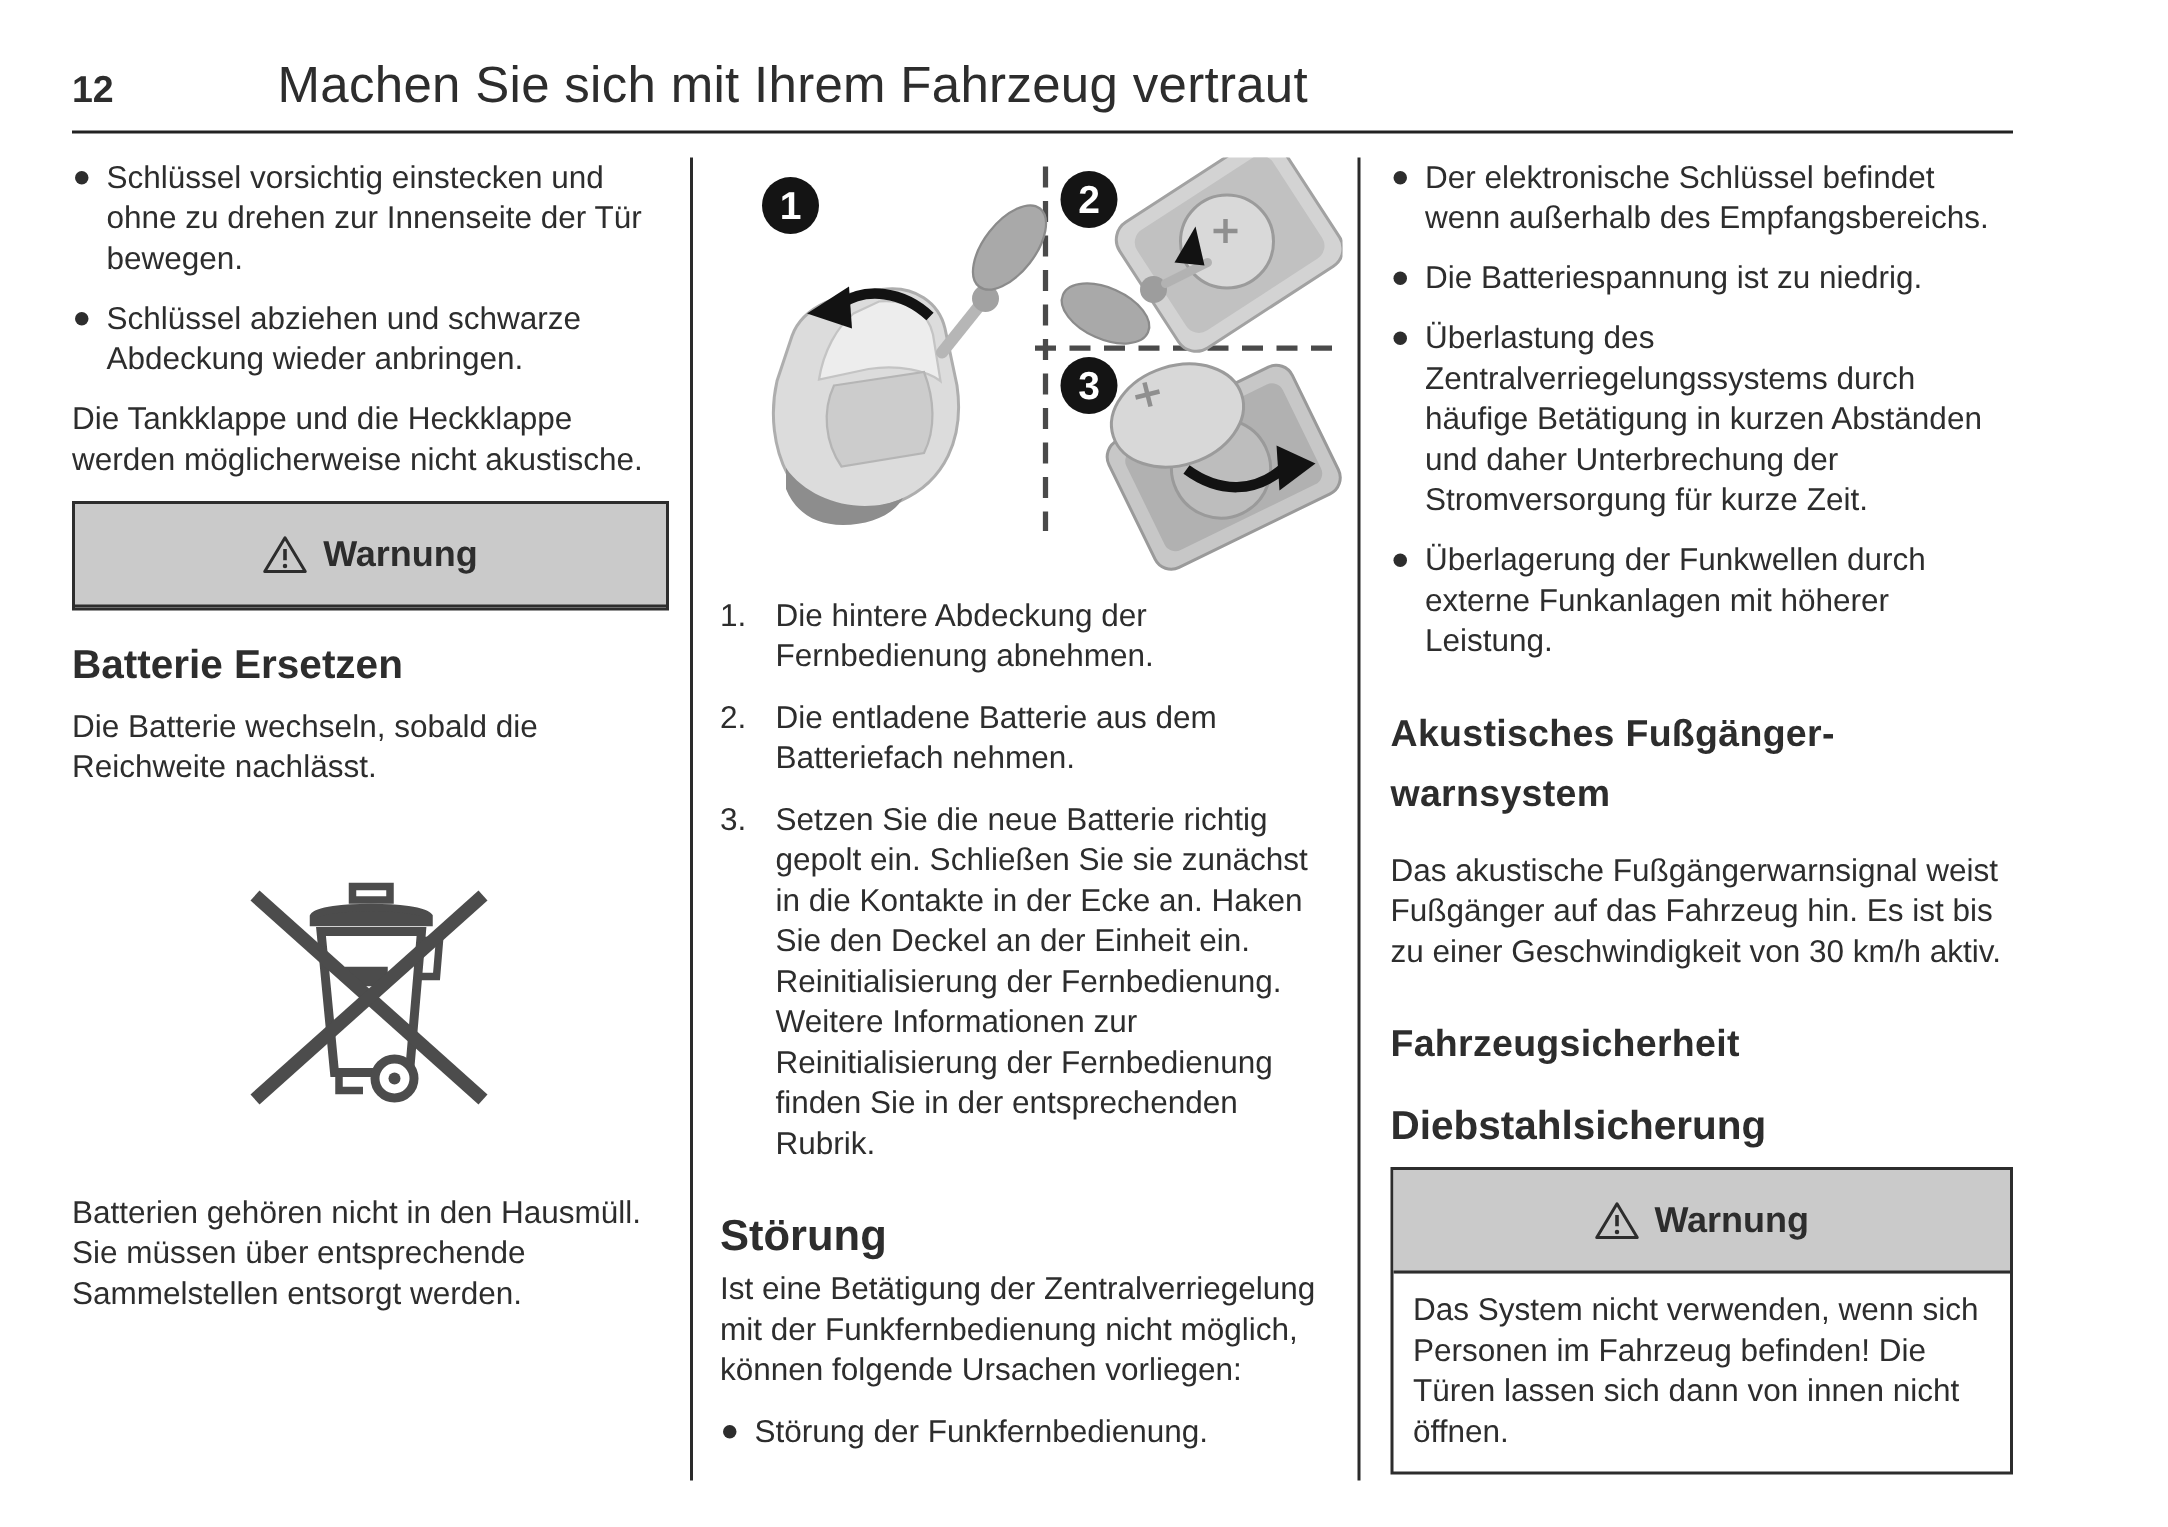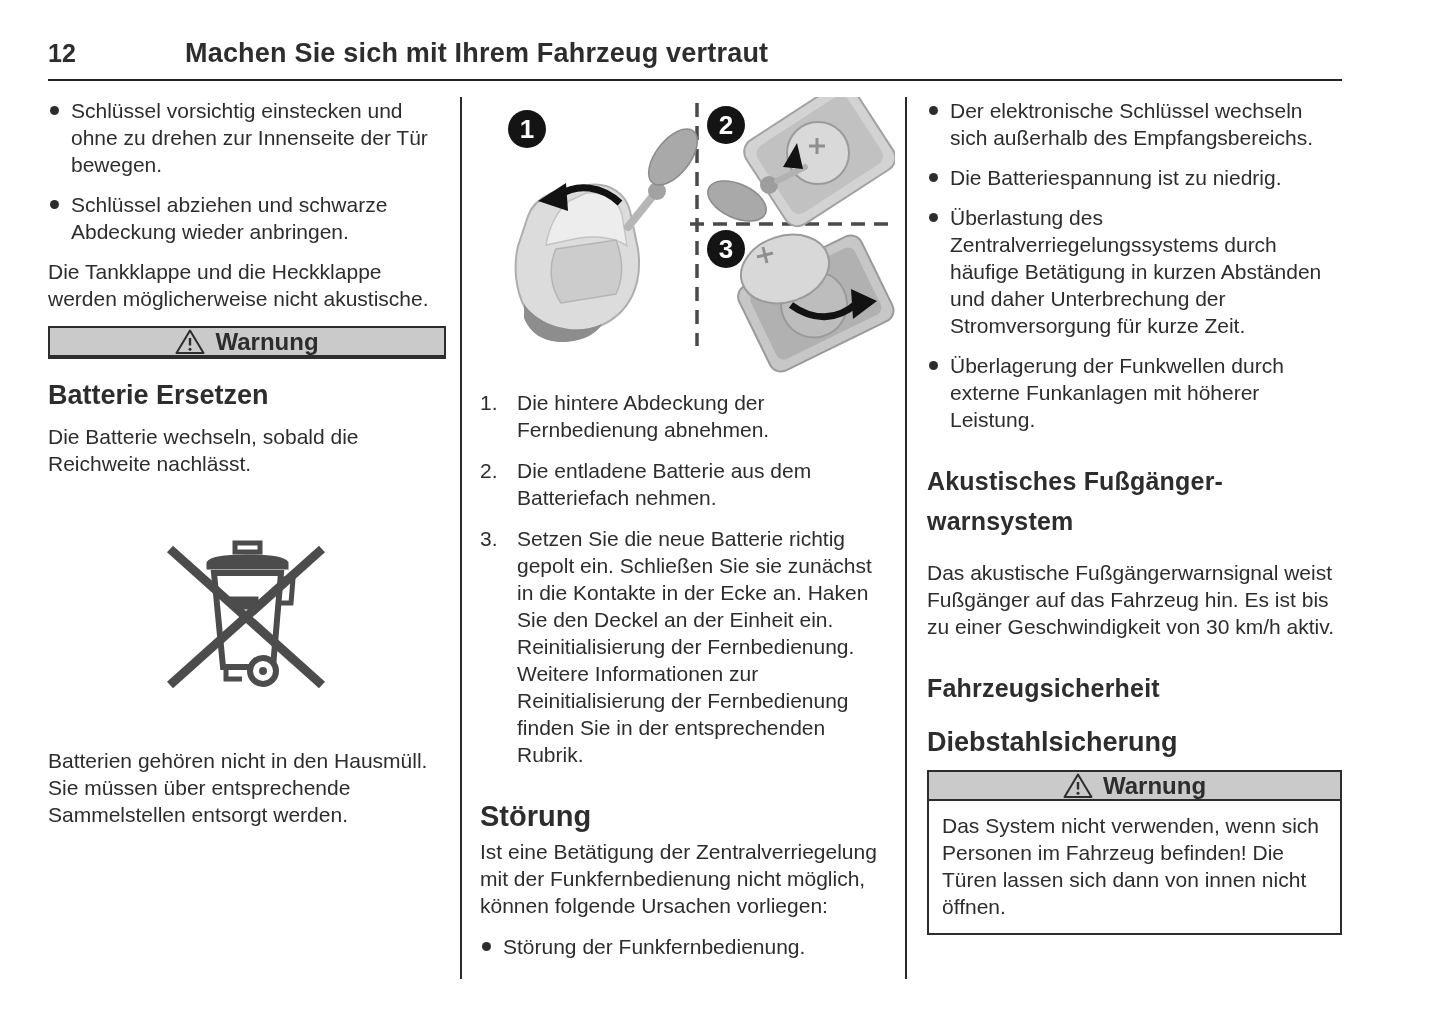--- a/index.html
+++ b/index.html
@@ -8,21 +8,21 @@
     width: 1445px; height: 1018px;
     font-family: "Liberation Sans", sans-serif;
     color: #2d2d2d;
     overflow: hidden;
   }
   .page { width: 1445px; height: 1018px; padding: 38px 0 0 0; border-radius: 16px; }
 
   
   .hdr { display: flex; align-items: baseline; padding: 0 103px 0 48px; }
   .hdr .pagenum { font-size: 25px; font-weight: bold; width: 137px; }
-  .hdr .ptitle  { font-size: 27px; font-weight: bold; letter-spacing: .2px; text-align: right; }
+  .hdr .ptitle  { font-size: 34px; font-weight: normal; letter-spacing: .2px; text-align: right; }
   .hdr-rule { height: 2px; background: #222; margin: 10px 103px 0 48px; }
 
   
   .columns {
     display: flex; align-items: stretch;
     padding: 16px 103px 0 48px;
     height: 912px;
   }
   .col { font-size: 21px; line-height: 27px; }
   .col1 { width: 412px; padding-right: 14px; }
@@ -42,21 +42,21 @@
   h2.big { font-size: 25px; line-height: 40px; font-weight: bold; margin: 28px 0 18px 0; letter-spacing: .2px; }
   h3.mid { font-size: 27px; line-height: 32px; font-weight: bold; margin: 20px 0 12px 0; }
   h4.sml { font-size: 29px; line-height: 28px; font-weight: bold; margin: 34px 0 8px 0; }
   .preline { white-space: pre-line; }
 
   
   .warnbox { border: 2px solid #2d2d2d; margin: 6px 0 18px 0; background: #fff; }
   .warnhead {
     background: #cacaca; border-bottom: 2px solid #2d2d2d;
     display: flex; align-items: center; justify-content: center;
-    gap: 10px; padding: 0 0;
+    gap: 10px; padding: 20px 0;
     font-size: 24px; font-weight: bold;
   }
   .warnhead svg { display: block; }
   .warnbody { padding: 11px 13px 13px 13px; }
 
   
   .steps { margin-top: 14px; }
   .step { display: flex; margin-bottom: 14px; }
   .step .num { flex: 0 0 37px; }
 
@@ -231,21 +231,21 @@
         </li>
       </ul>
     </section>
 
     <div class="vrule"></div>
 
     <section class="col col3">
       <ul class="bullets">
         <li class="bullet">
           <span class="dot"></span>
-          <span>Der elektronische Schlüssel wechseln sich außerhalb des Empfangsbereichs.</span>
+          <span>Der elektronische Schlüssel befindet wenn außerhalb des Empfangsbereichs.</span>
         </li>
         <li class="bullet">
           <span class="dot"></span>
           <span>Die Batteriespannung ist zu niedrig.</span>
         </li>
         <li class="bullet">
           <span class="dot"></span>
           <span>Überlastung des Zentralverriegelungssystems durch häufige Betätigung in kurzen Abständen und daher Unterbrechung der Stromversorgung für kurze Zeit.</span>
         </li>
         <li class="bullet">

